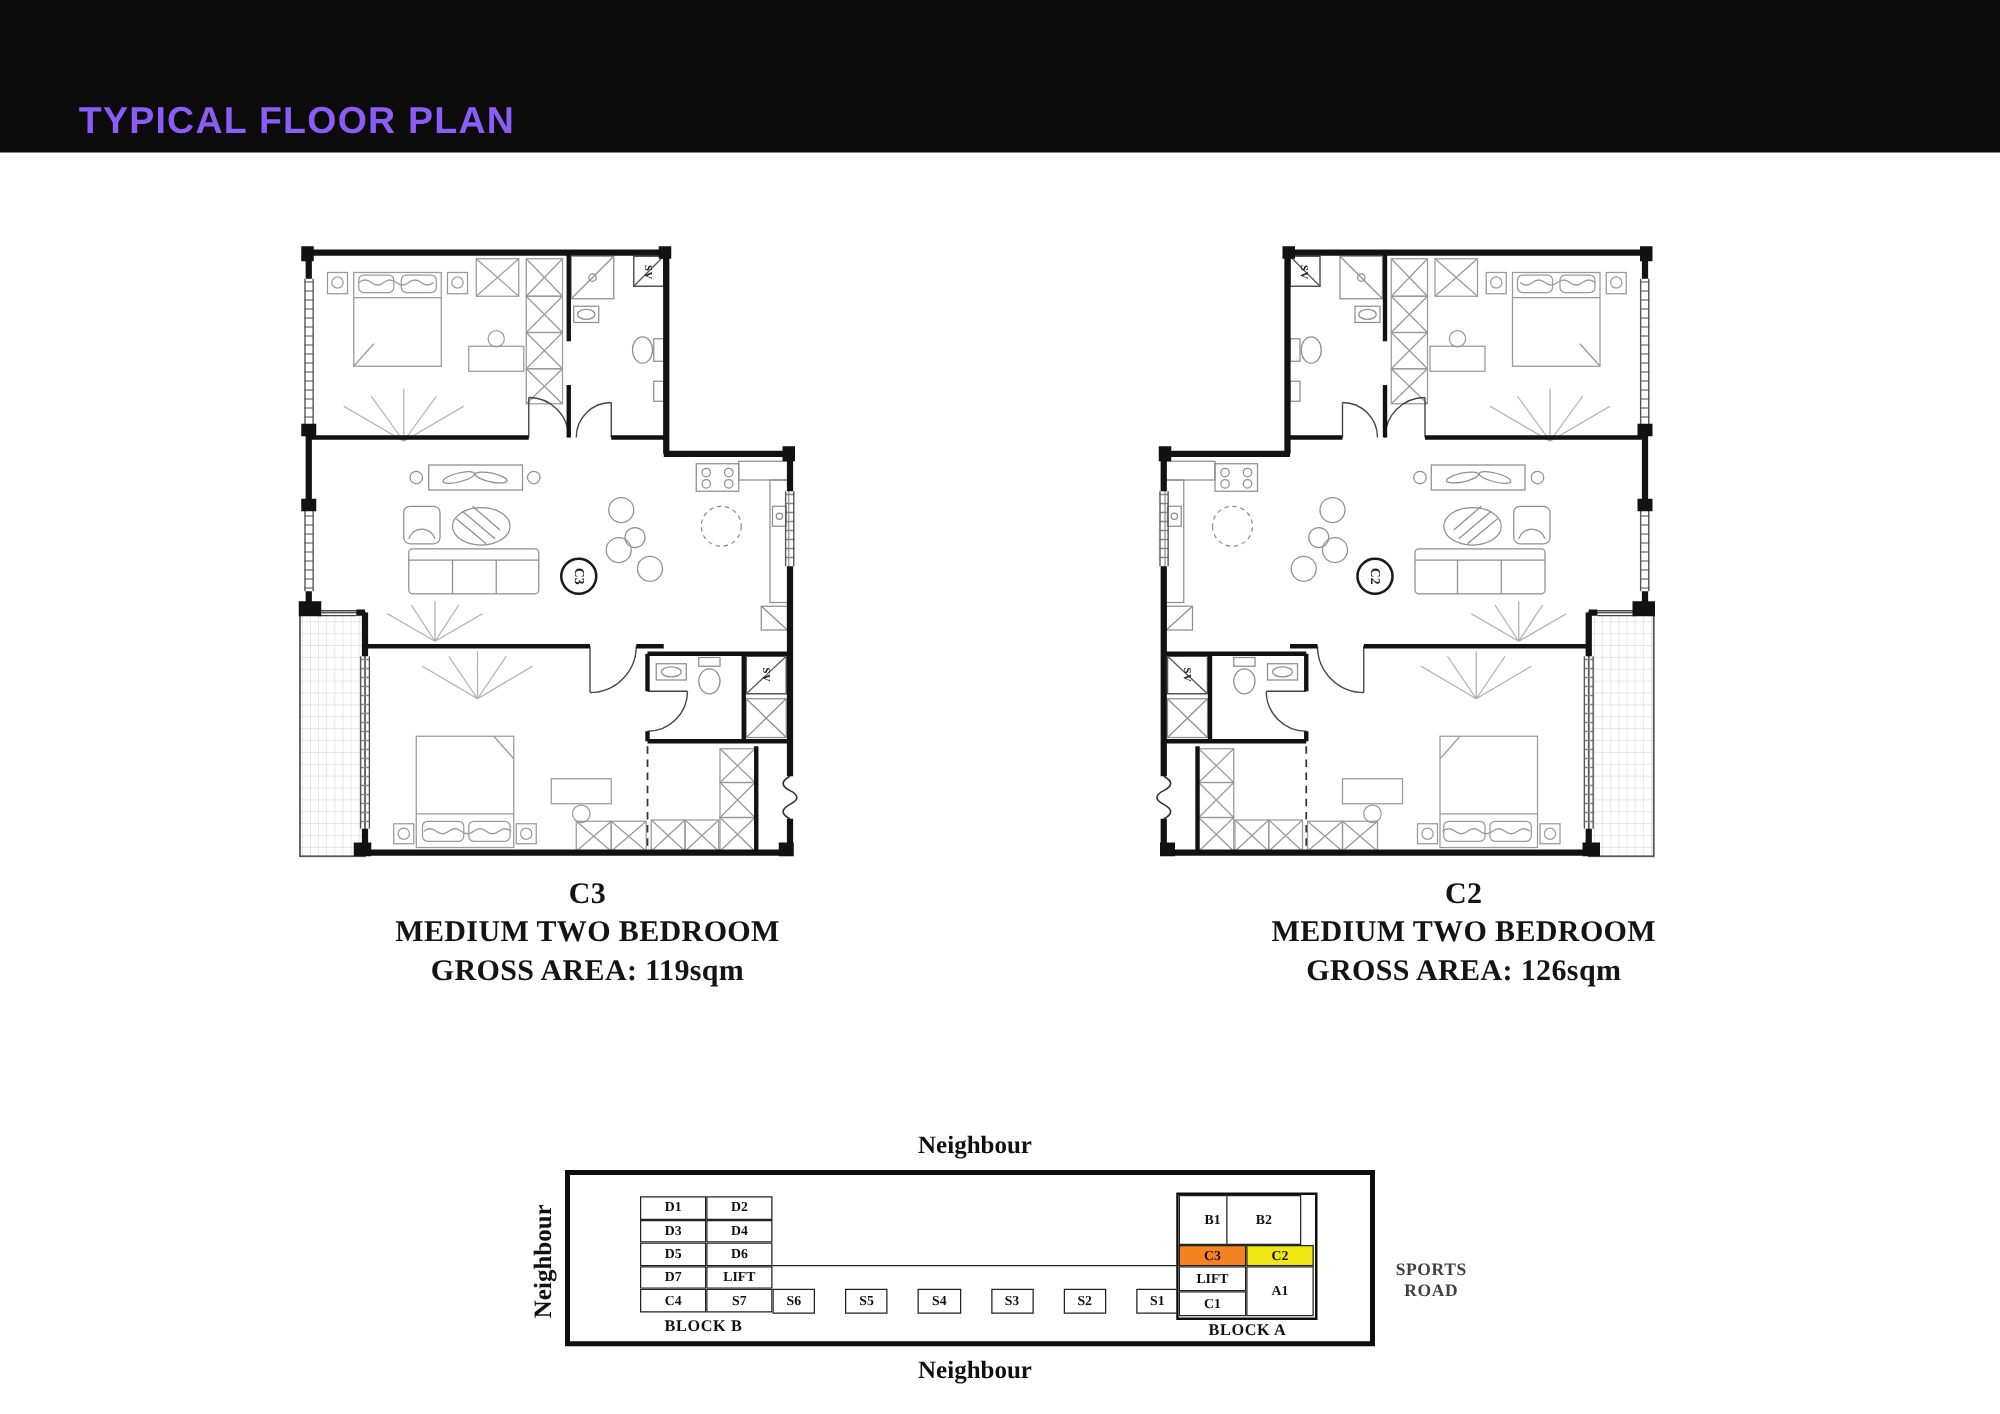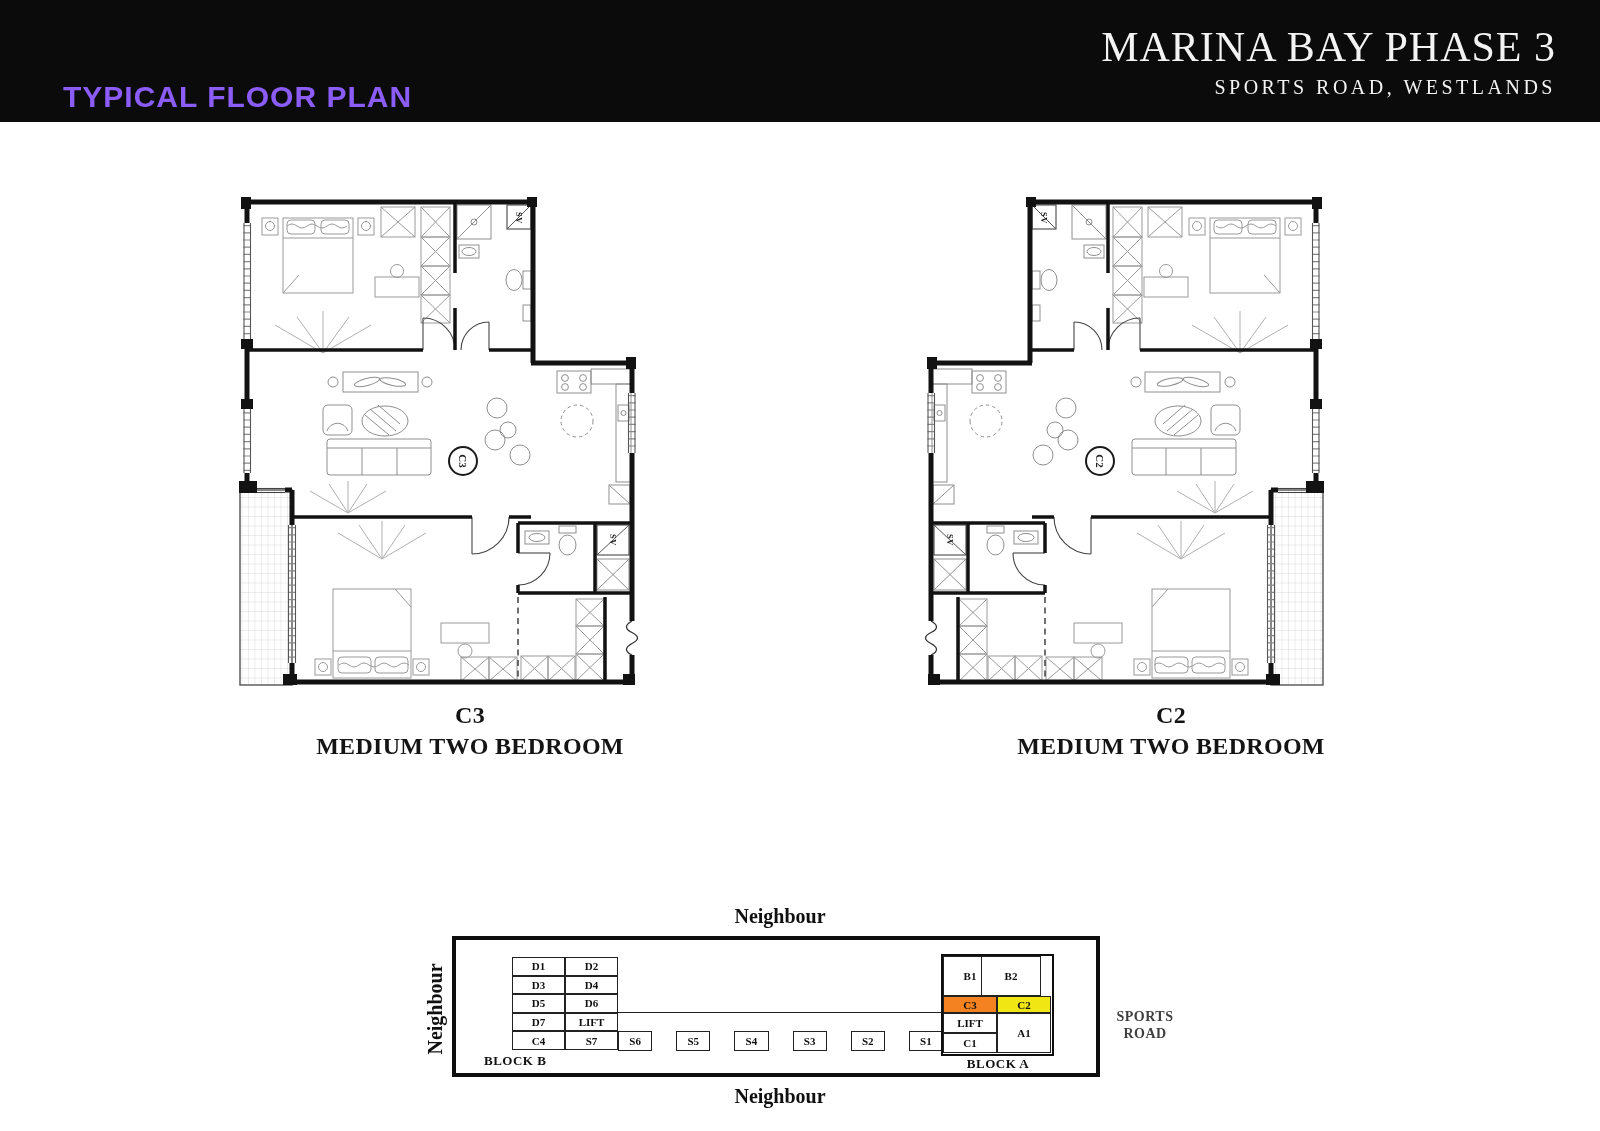--- a/index.html
+++ b/index.html
@@ -45,24 +45,20 @@
      font-size:14px;font-weight:bold;line-height:17px;letter-spacing:.5px;color:#404040;}
   .kp-blocklabel{font-size:13px;letter-spacing:.5px;}
 </style>
 </head>
 <body>
 
 <div class="page">
 
   <div class="header">
     <div class="header-left">TYPICAL FLOOR PLAN</div>
-    <div class="header-right">
-      <div class="project-title">MARINA BAY PHASE 3</div>
-      <div class="project-subtitle">SPORTS ROAD, WESTLANDS</div>
-    </div>
   </div>
 
   <svg width="0" height="0" style="position:absolute" aria-hidden="true">
     <defs>
       <pattern id="balgrid" width="6.5" height="9.5" patternUnits="userSpaceOnUse">
         <path d="M6.5,0 H0 V9.5" fill="none" stroke="#c9c9c9" stroke-width="0.7"></path>
       </pattern>
       <g id="unitplan">
 
         <rect x="5" y="297" width="52" height="195" fill="url(#balgrid)" stroke="#555" stroke-width="1.4"></rect>
@@ -271,24 +267,26 @@
   <div class="unit-circle-label" style="left:449px;top:447px;">C3</div>
   <div class="unit-circle-label" style="left:1086px;top:447px;">C2</div>
   <div class="sv-label" style="left:510px;top:209px;">SV</div>
   <div class="sv-label" style="left:604px;top:531px;">SV</div>
   <div class="sv-label" style="left:1035px;top:209px;">SV</div>
   <div class="sv-label" style="left:941px;top:531px;">SV</div>
 
   <div id="caption-c3" class="caption">
     <div>C3</div>
     <div>MEDIUM TWO BEDROOM</div>
+    <div>GROSS AREA: 119sqm</div>
   </div>
   <div id="caption-c2" class="caption">
     <div>C2</div>
     <div>MEDIUM TWO BEDROOM</div>
+    <div>GROSS AREA: 126sqm</div>
   </div>
 
   <div class="neighbour" style="left:680px;top:905px;">Neighbour</div>
   <div class="neighbour-left">Neighbour</div>
   <div class="neighbour" style="left:680px;top:1085px;">Neighbour</div>
   <div class="road">
     <div>SPORTS</div>
     <div>ROAD</div>
   </div>
 
@@ -321,16 +319,16 @@
   <div class="blocka">
     <div class="kp-cell" style="left:0;top:0;width:54px;height:40px;">B1</div>
     <div class="kp-cell" style="left:38px;top:0;width:60px;height:40px;">B2</div>
     <div class="kp-cell" style="left: 0px; top: 40px; width: 54px; height: 17px; background-color: rgb(245, 130, 32);">C3</div>
     <div class="kp-cell" style="left: 54px; top: 40px; width: 54px; height: 17px; background-color: rgb(240, 230, 20);">C2</div>
     <div class="kp-cell" style="left:0;top:57px;width:54px;height:20px;">LIFT</div>
     <div class="kp-cell" style="left:0;top:77px;width:54px;height:20px;">C1</div>
     <div class="kp-cell" style="left:54px;top:57px;width:54px;height:40px;">A1</div>
   </div>
 
-  <div class="kp-label kp-blocklabel" style="left:484px;top:1053px;width:110px;text-align:left;">BLOCK B</div>
+  <div class="kp-label kp-blocklabel" style="left:484px;top:1053px;width:110px;text-align:right;">BLOCK B</div>
   <div class="kp-label kp-blocklabel" style="left:942px;top:1056px;width:112px;text-align:center;">BLOCK A</div>
 
 </div>
 
 </body></html>

